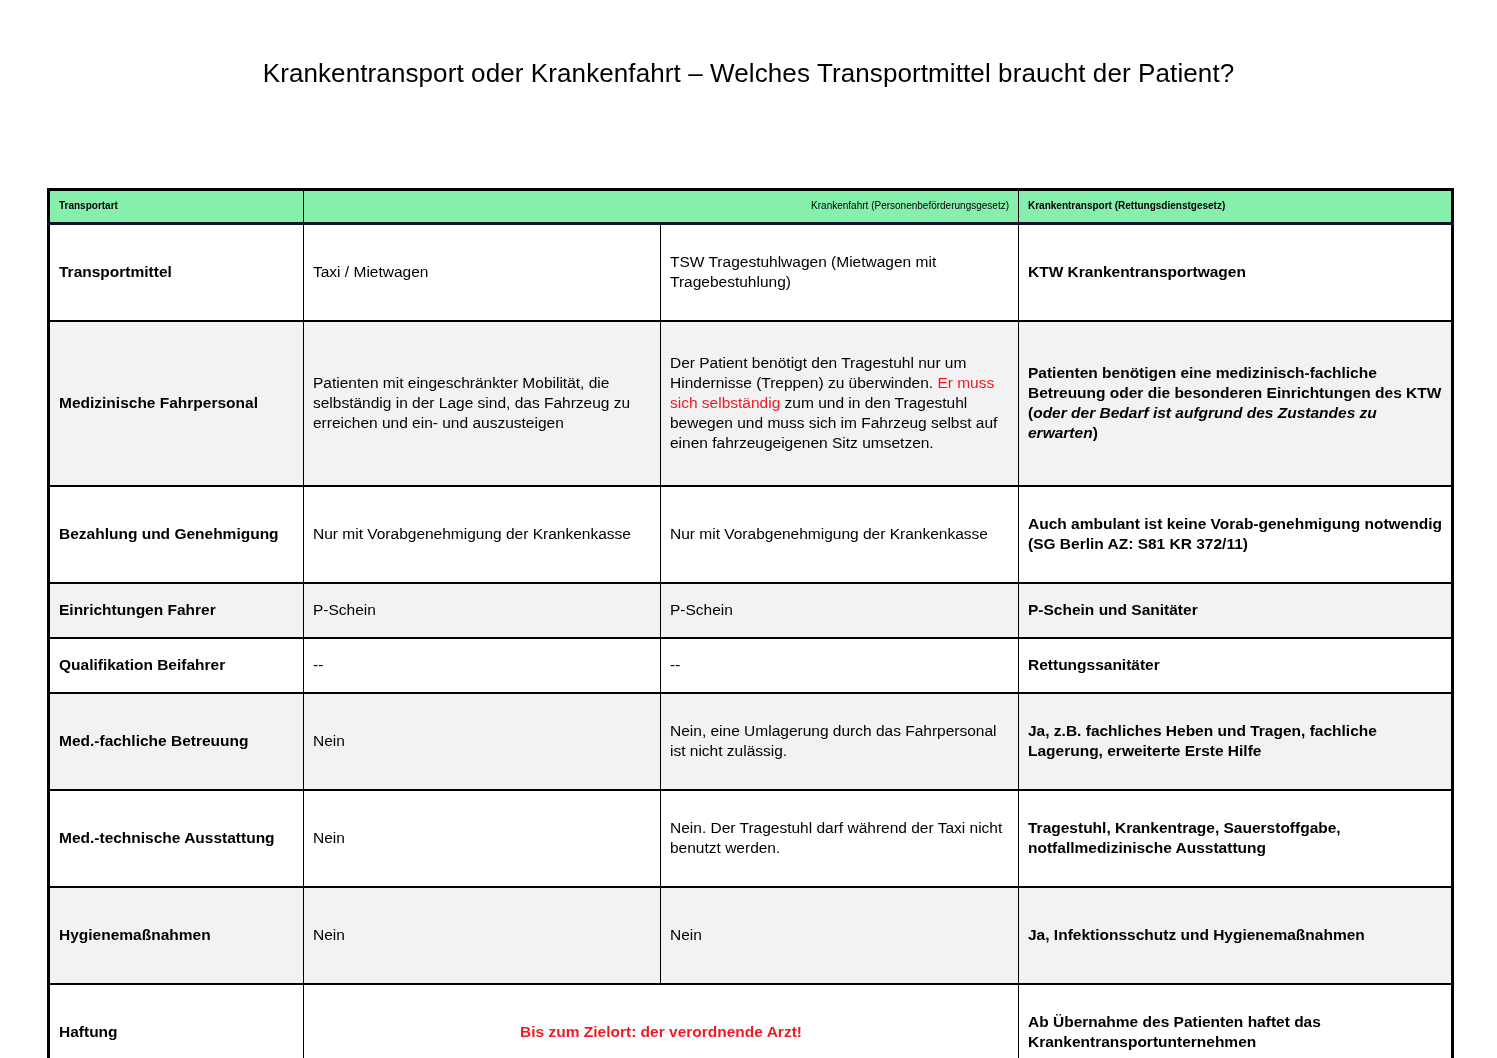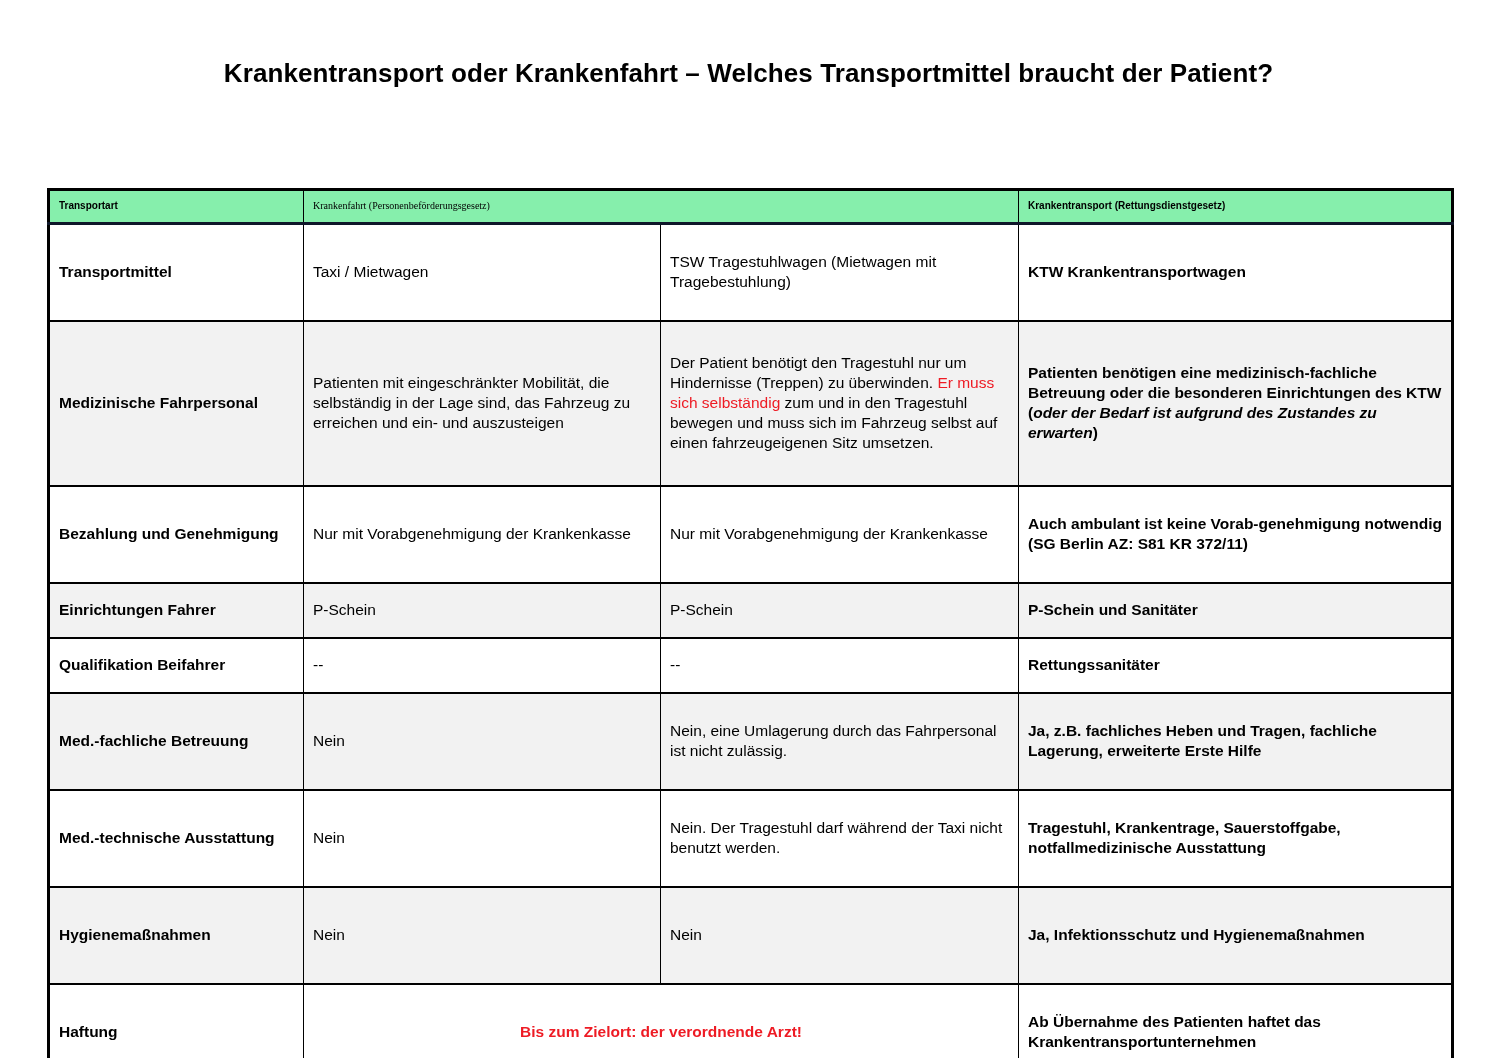--- a/index.html
+++ b/index.html
@@ -23,21 +23,21 @@
   }
 
   
   .doc-title {
     position: absolute;
     left: 0;
     top: 58px;
     width: 1497px;
     text-align: center;
     font-size: 26px;
-    font-weight: bold;
+    font-weight: normal;
     letter-spacing: 0.1px;
     line-height: 1.2;
     white-space: nowrap;
   }
 
   
   .table-wrap {
     position: absolute;
     left: 47px;
     top: 188px;
@@ -75,23 +75,22 @@
   tr.head td {
     background: #86efac;
     font-weight: bold;
     font-size: 10px;
     padding-top: 9px;
     padding-bottom: 9px;
     border-top: 3px solid #000;
     border-bottom: 3px solid #0f172a;
   }
   tr.head td.head-center {
-    text-align: left;
+    text-align: right;
     font-weight: normal;
-    font-family: Liberation Serif, serif;
   }
   tr.head td.head-right {
     text-align: left;
     font-weight: bold;
   }
 
   
   tr.shade td { background: #f2f2f2; }
   tr.plain td { background: #ffffff; }
 

